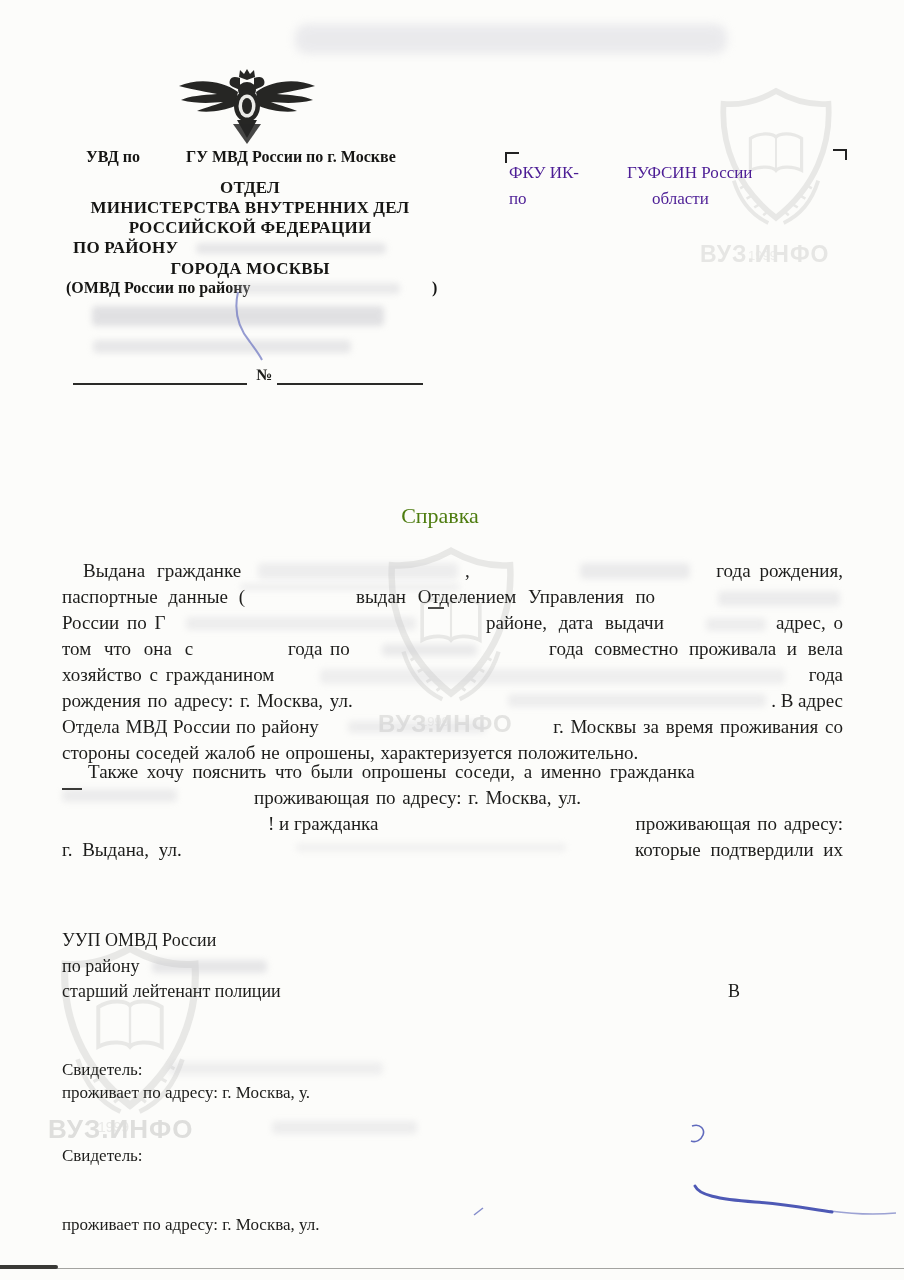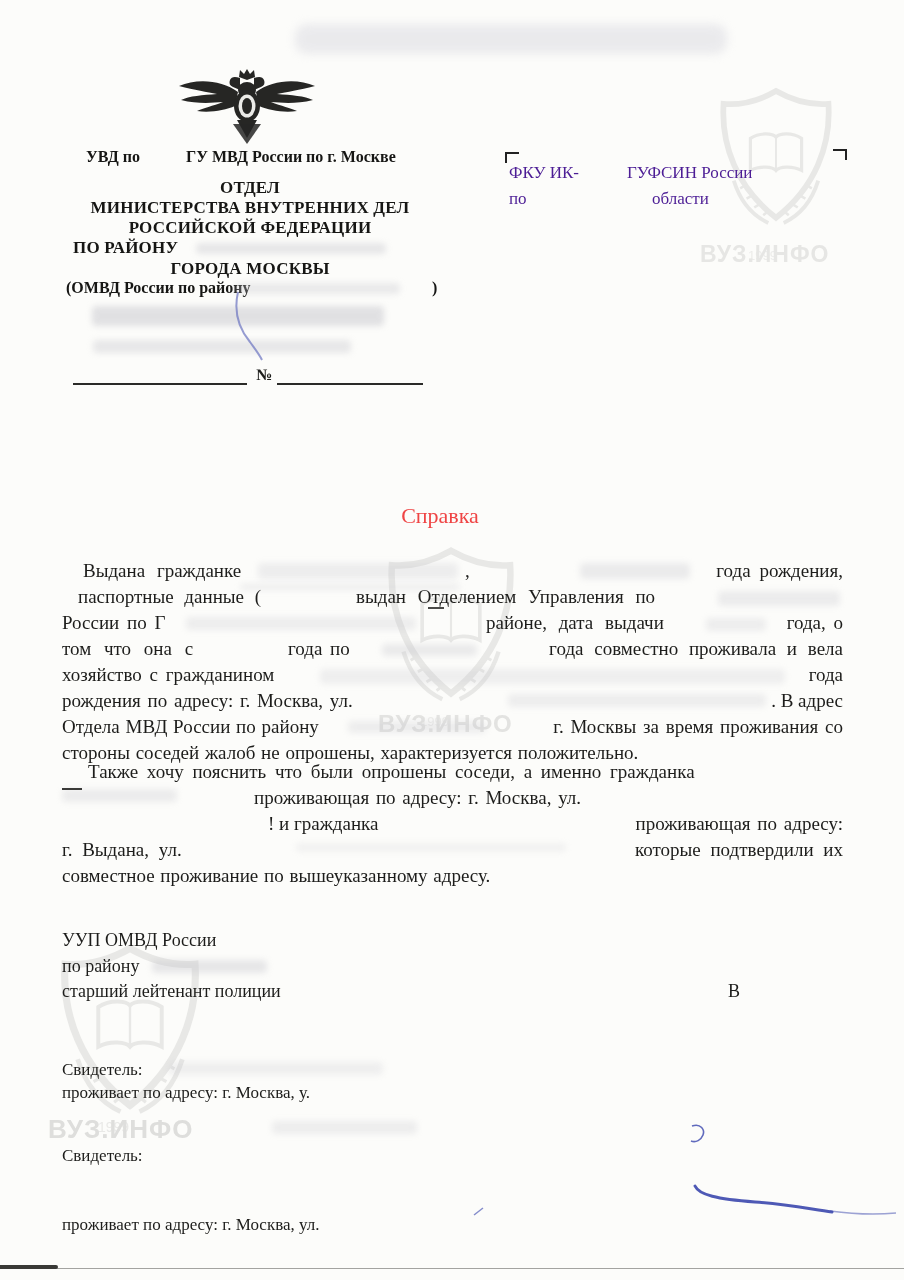--- a/index.html
+++ b/index.html
@@ -27,21 +27,21 @@
   .org{left:20px;width:460px;text-align:center;font-size:17px;letter-spacing:.2px;}
   .org4{text-align:left;padding-left:53px;}
   .omvd-open{left:66px;top:279px;font-size:16px;}
   .omvd-close{left:432px;top:279px;font-size:16px;}
   .uline{position:absolute;height:0;border-top:2px solid #2a2a28;}
   .nosign{left:256px;top:366px;font-size:16px;font-weight:bold;}
   
   .corner{position:absolute;width:12px;height:9px;border-color:#222;border-style:solid;border-width:0;}
   .hr-txt{font-size:17px;color:#4c1d95;}
   
-  .title{left:320px;top:503px;width:240px;text-align:center;font-size:22px;color:#ef4444;}
+  .title{left:320px;top:503px;width:240px;text-align:center;font-size:22px;color:#4d7c0f;}
   .body{left:62px;top:558px;width:783px;height:330px;font-size:19px;}
   .bl{position:absolute;left:0;right:0;height:24px;white-space:nowrap;}
   .seg{position:absolute;top:0;}
   
   .sig{font-size:18px;}
   .wit{font-size:17px;}
   .ink{position:absolute;left:0;top:0;pointer-events:none;}
 </style>
 </head>
 <body>
@@ -128,27 +128,27 @@
 
   <div class="abs title">Справка</div>
 
   <div class="abs body">
     <div class="bl" style="top:2px;">
       <span class="seg" style="left:21px;word-spacing:7px;">Выдана гражданке</span>
       <span class="seg" style="left:403px;">,</span>
       <span class="seg" style="right:2px;word-spacing:4px;">года рождения,</span>
     </div>
     <div class="bl" style="top:28px;">
-      <span class="seg" style="left:16px;word-spacing:6px;text-align:right;">паспортные данные (</span>
+      <span class="seg" style="left:0;word-spacing:6px;text-align:right;">паспортные данные (</span>
       <span class="seg" style="left:288px;word-spacing:7px;margin-left:6px;">выдан Отделением Управления по</span>
     </div>
     <div class="bl" style="top:54px;">
       <span class="seg" style="left:0;word-spacing:3px;">России по Г</span>
       <span class="seg" style="left:424px;word-spacing:7px;">районе, дата выдачи</span>
-      <span class="seg" style="right:2px;word-spacing:3px;">года, о</span>
+      <span class="seg" style="right:2px;word-spacing:3px;">адрес, о</span>
     </div>
     <div class="bl" style="top:80px;">
       <span class="seg" style="left:0;word-spacing:8px;">том что она с</span>
       <span class="seg" style="left:226px;word-spacing:3px;">года по</span>
       <span class="seg" style="right:2px;word-spacing:6px;">года совместно проживала и вела</span>
     </div>
     <div class="bl" style="top:106px;">
       <span class="seg" style="left:0;word-spacing:3px;">хозяйство с гражданином</span>
       <span class="seg" style="right:2px;">года</span>
     </div>
@@ -169,23 +169,20 @@
     <div class="bl" style="top:229px;">
       <span class="seg" style="left:192px;word-spacing:2px;">проживающая по адресу: г. Москва, ул.</span>
     </div>
     <div class="bl" style="top:255px;">
       <span class="seg" style="left:206px;">! и гражданка</span>
       <span class="seg" style="right:2px;word-spacing:2px;">проживающая по адресу:</span>
     </div>
     <div class="bl" style="top:281px;">
       <span class="seg" style="left:0;word-spacing:5px;">г. Выдана, ул.</span>
       <span class="seg" style="right:2px;word-spacing:5px;">которые подтвердили их</span>
-    </div>
-    <div class="bl" style="top:307px;">
-      <span class="seg" style="left:0;word-spacing:1px;">совместное проживание по вышеуказанному адресу.</span>
     </div>
   </div>
 
   <div class="sm" style="left:258px;top:563px;width:200px;height:16px;opacity:.28;"></div>
   <div class="sm" style="left:580px;top:563px;width:110px;height:16px;opacity:.32;"></div>
   <div class="sm" style="left:240px;top:584px;width:220px;height:6px;opacity:.28;"></div>
   <div class="sm" style="left:718px;top:591px;width:122px;height:15px;opacity:.3;"></div>
   <div class="sm" style="left:186px;top:617px;width:230px;height:13px;opacity:.28;"></div>
   <div class="sm" style="left:706px;top:618px;width:60px;height:13px;opacity:.28;"></div>
   <div class="sm" style="left:382px;top:644px;width:95px;height:12px;opacity:.33;"></div>

